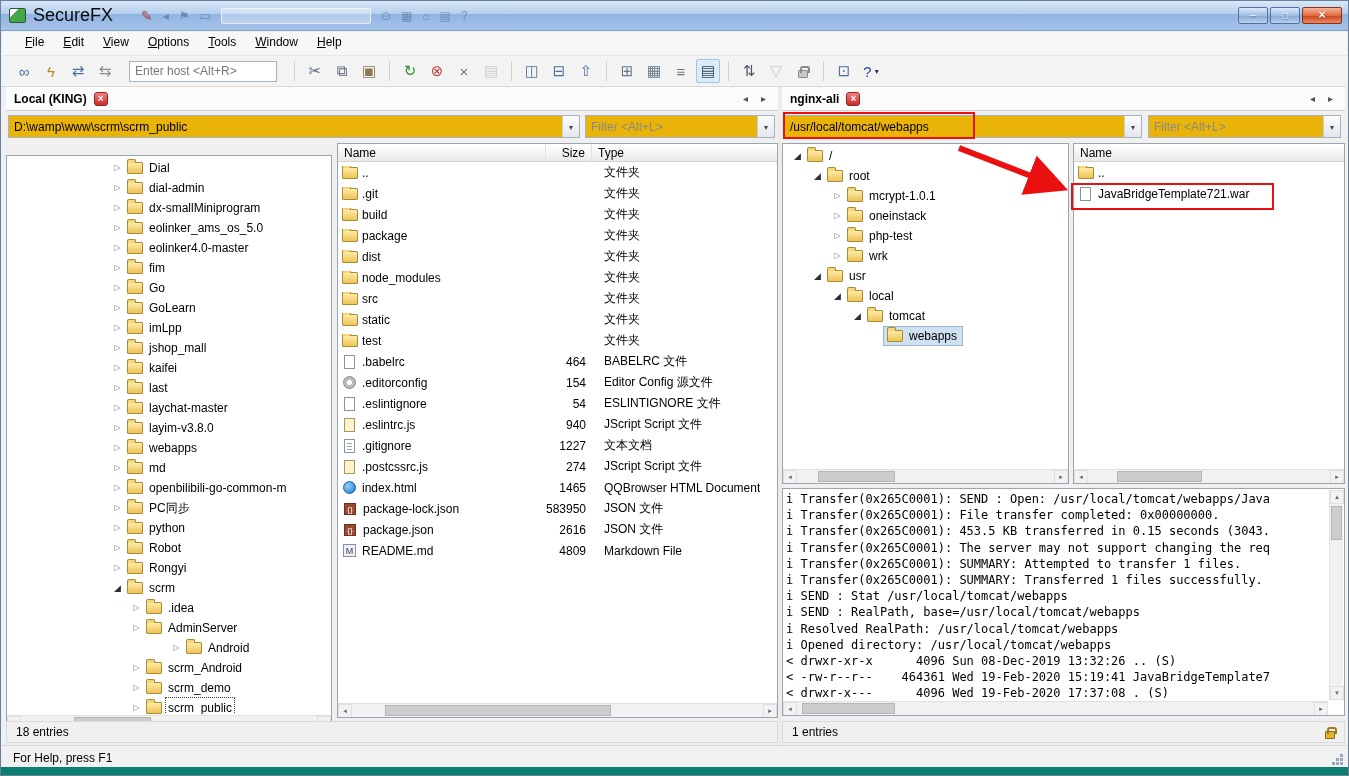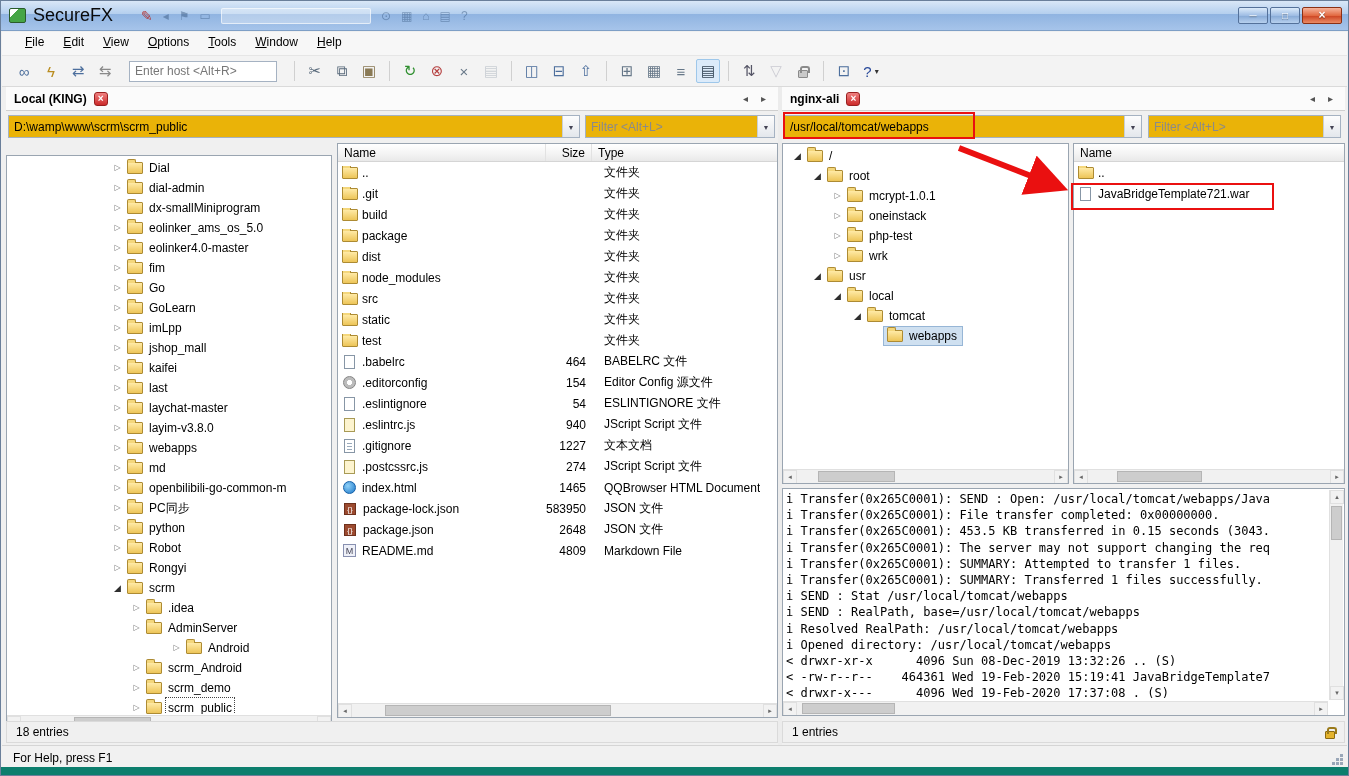--- a/index.html
+++ b/index.html
@@ -591,21 +591,21 @@
               <span>package-lock.json</span>
             </span>
             <span class="fcell size">583950</span>
             <span class="fcell type">JSON 文件</span>
           </div>
           <div class="file-row">
             <span class="fcell name">
               <span class="ic icon-json"></span>
               <span>package.json</span>
             </span>
-            <span class="fcell size">2648</span>
+            <span class="fcell size">2616</span>
             <span class="fcell type">JSON 文件</span>
           </div>
           <div class="file-row">
             <span class="fcell name">
               <span class="ic icon-markdown"></span>
               <span>README.md</span>
             </span>
             <span class="fcell size">4809</span>
             <span class="fcell type">Markdown File</span>
           </div>

